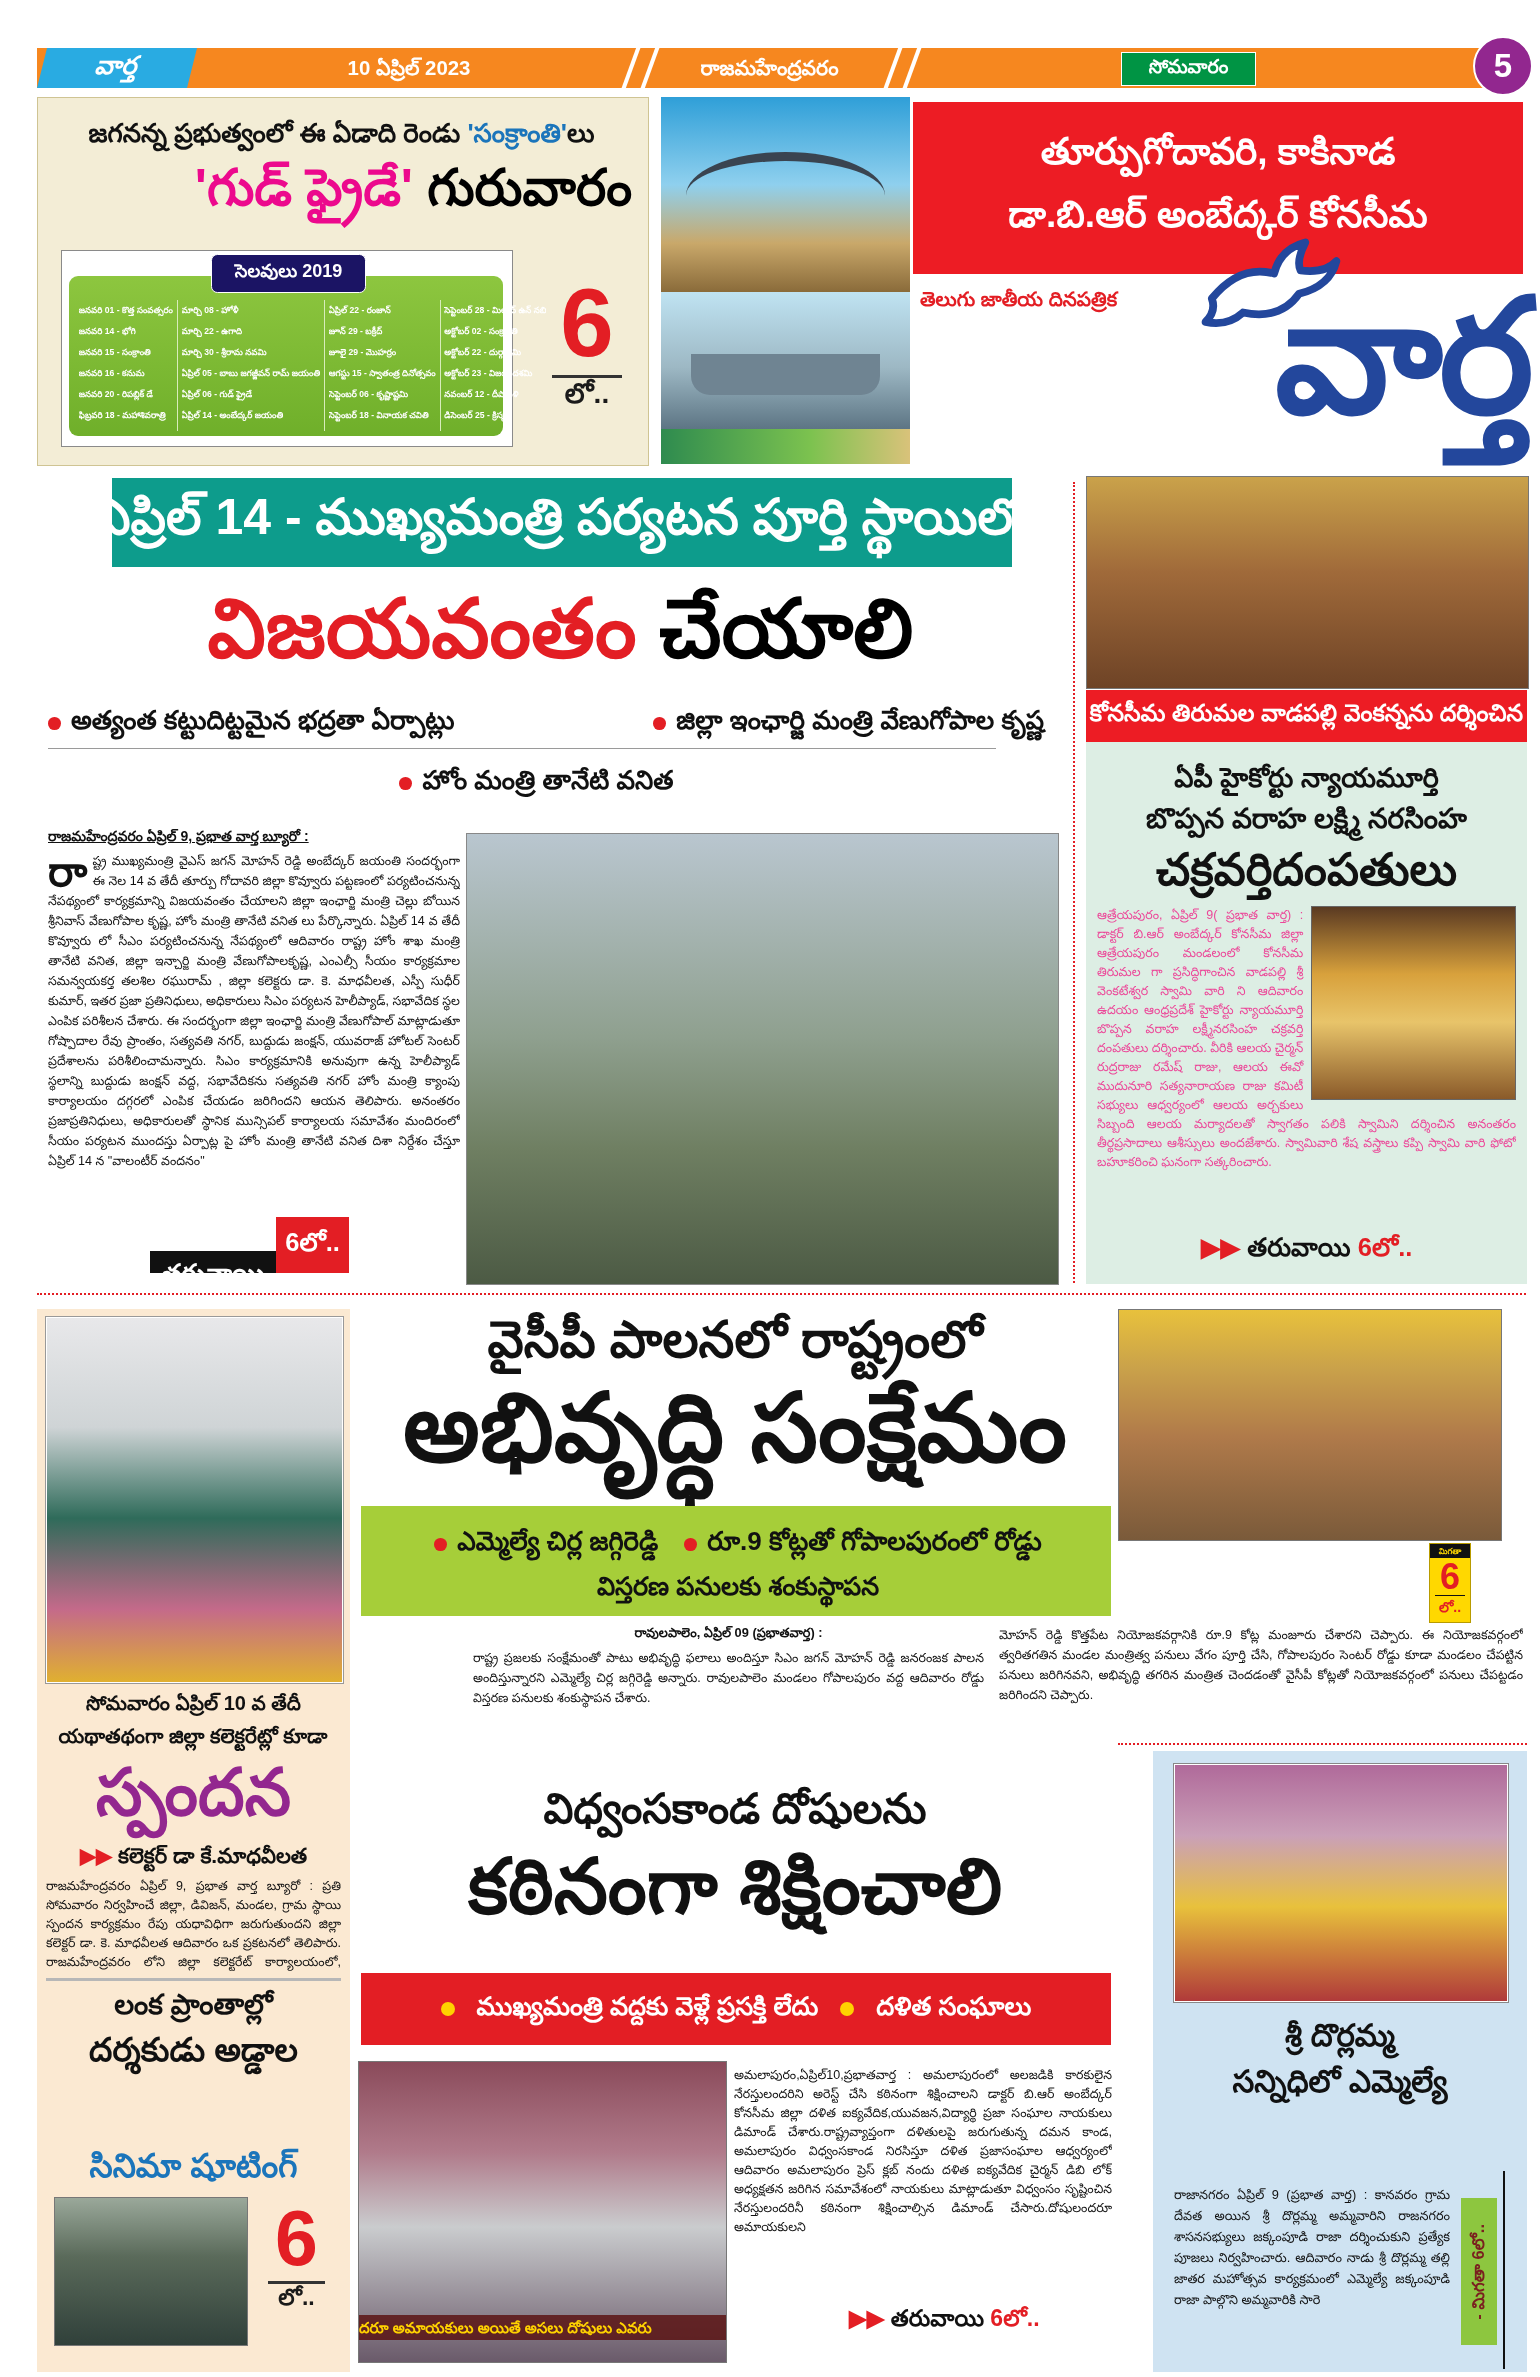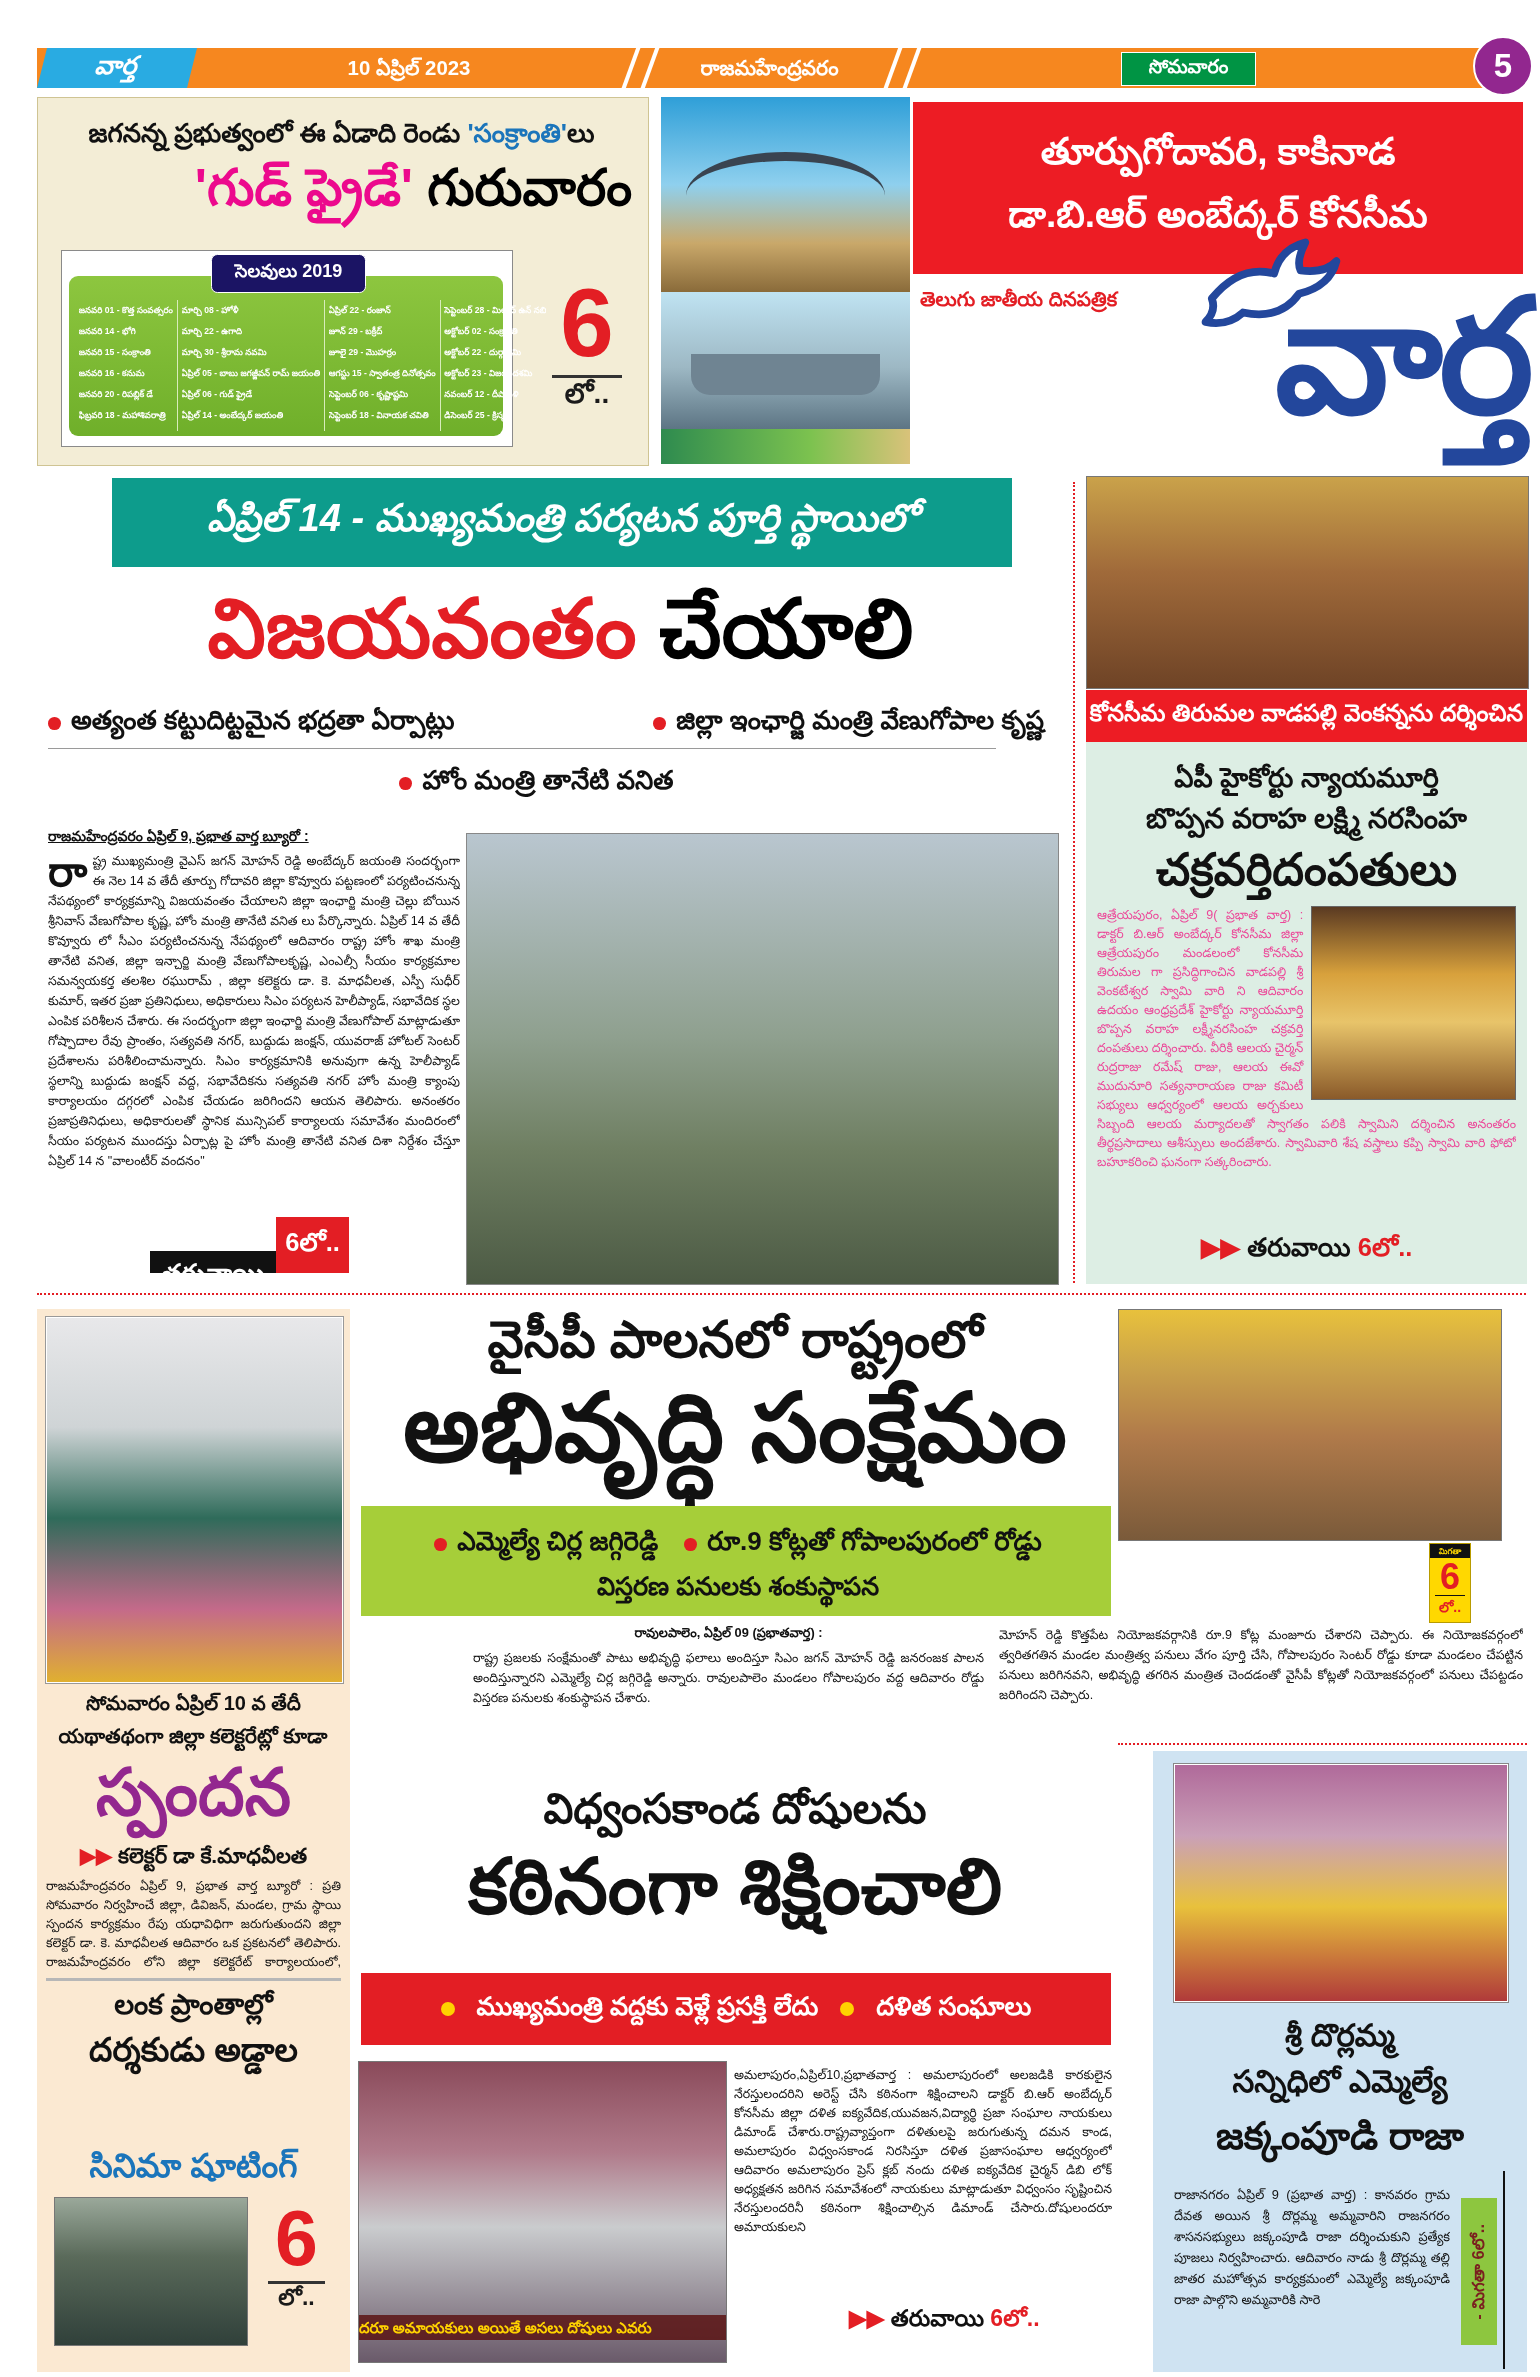--- a/index.html
+++ b/index.html
@@ -43,21 +43,21 @@
   .ph-ship{left:0;top:195px;width:249px;height:137px;background:linear-gradient(180deg,#bfe3f2 0%,#9db8c4 55%,#5d7584 100%);}
   .ph-ship:before{content:"";position:absolute;left:12%;top:45%;width:76%;height:30%;background:#6f8492;border-radius:0 0 19px 19px;}
   .ph-beach{left:0;top:332px;width:249px;height:35px;background:linear-gradient(90deg,#2e8b4f,#7cc24f 60%,#d9c27a);}
   .mast-red{left:913px;top:102px;width:610px;height:172px;background:#ed1c24;display:flex;flex-direction:column;align-items:center;justify-content:center;gap:11.5px;}
   .mast-red div{color:#fff;font-weight:900;font-size:37px;white-space:nowrap;}
   .mast-tag{left:920px;top:285px;width:300px;height:29px;color:#e31e24;font-weight:900;font-size:20px;line-height:29px;white-space:nowrap;}
   .mast-logo{left:1217px;top:255px;width:313px;height:211px;color:#23479c;font-weight:900;font-size:160px;line-height:204px;text-align:right;letter-spacing:-3.8px;}
   .dove{left:1191px;top:230px;width:160px;height:109px;}
   
   .lead-kicker{left:112px;top:478px;width:900px;height:89px;background:#0d9c8c;display:flex;align-items:center;justify-content:center;}
-  .lead-kicker span{color:#fff;font-weight:bold;font-size:38px;white-space:nowrap;font-style:italic;}
+  .lead-kicker span{color:#fff;font-weight:bold;font-size:50px;white-space:nowrap;}
   .lead-head{left:37px;top:570px;width:1047px;height:121px;font-weight:900;font-size:82px;line-height:118px;text-align:center;white-space:nowrap;}
   .lead-head .red{color:#e31e24;}
   .bul-row{display:flex;align-items:center;gap:10.2px;}
   .reddot{width:12.8px;height:12.8px;border-radius:50%;background:#e31e24;flex:0 0 auto;}
   .bul-text{font-weight:bold;font-size:26px;color:#111;white-space:nowrap;}
   .lead-bul1{left:48px;top:701px;width:996px;height:45px;justify-content:space-between;}
   .lead-rule{left:48px;top:748px;width:948px;border-top:1.9px solid #9a9a9a;}
   .lead-bul2{left:313px;top:761px;width:447px;height:45px;justify-content:center;}
   .lead-dateline{left:48px;top:828px;width:412px;font-weight:bold;font-size:14px;text-align:left;text-decoration:underline;color:#111;}
   .lead-body{left:48px;top:851px;width:412px;height:358px;font-size:12.5px;line-height:20px;text-align:justify;color:#111;}
@@ -318,21 +318,20 @@
   <div class="abs dal-body cf"><span>అమలాపురం,ఏప్రిల్10,ప్రభాతవార్త : అమలాపురంలో అలజడికి కారకులైన నేరస్తులందరిని అరెస్ట్ చేసి కఠినంగా శిక్షించాలని డాక్టర్ బి.ఆర్ అంబేద్కర్ కోనసీమ జిల్లా దళిత ఐక్యవేదిక,యువజన,విద్యార్థి ప్రజా సంఘాల నాయకులు డిమాండ్ చేశారు.రాష్ట్రవ్యాప్తంగా దళితులపై జరుగుతున్న దమన కాండ, అమలాపురం విధ్వంసకాండ నిరసిస్తూ దళిత ప్రజాసంఘాల ఆధ్వర్యంలో ఆదివారం అమలాపురం ప్రెస్ క్లబ్ నందు దళిత ఐక్యవేదిక చైర్మన్ డిబి లోక్ అధ్యక్షతన జరిగిన సమావేశంలో నాయకులు మాట్లాడుతూ విధ్వంసం సృష్టించిన నేరస్తులందరినీ కఠినంగా శిక్షించాల్సిన డిమాండ్ చేసారు.దోషులందరూ అమాయకులని</span></div>
   <div class="abs jump-inline" style="left:849px;top:2305px;font-size:23px;">
     <span class="arr">▶▶</span><span> తరువాయి </span><span class="pg">6లో..</span>
   </div>
 
   <div class="abs hsep-red" style="left:1118px;top:1743px;width:409px;"></div>
   <div class="abs mla-panel"></div>
   <div class="abs mla-photo"></div>
   <div class="abs mla-h1">శ్రీ దొర్లమ్మ</div>
   <div class="abs mla-h2">సన్నిధిలో ఎమ్మెల్యే</div>
-  <div class="abs mla-h3">జక్కంపూడి రాజా</div>
   <div class="abs mla-body cf"><span>రాజానగరం ఏప్రిల్ 9 (ప్రభాత వార్త) : కానవరం గ్రామ దేవత అయిన శ్రీ దొర్లమ్మ అమ్మవారిని రాజనగరం శాసనసభ్యులు జక్కంపూడి రాజా దర్శించుకుని ప్రత్యేక పూజలు నిర్వహించారు. ఆదివారం నాడు శ్రీ దొర్లమ్మ తల్లి జాతర మహోత్సవ కార్యక్రమంలో ఎమ్మెల్యే జక్కంపూడి రాజా పాల్గొని అమ్మవారికి సారె</span></div>
   <div class="abs mla-tag">
       <span>- మిగతా 6లో..</span>
     </div>
   <div class="abs mla-tagline"></div>
 
 </div>
 
 
 </body></html>

